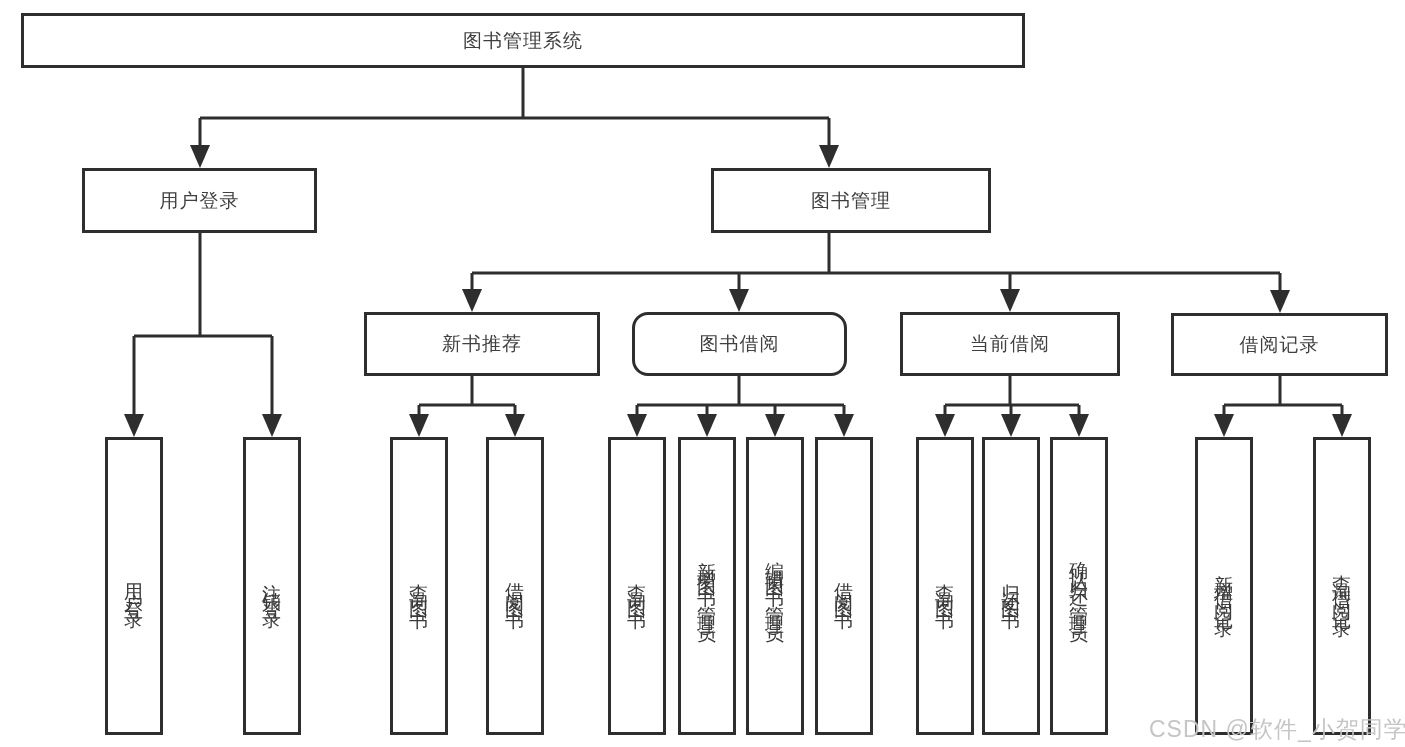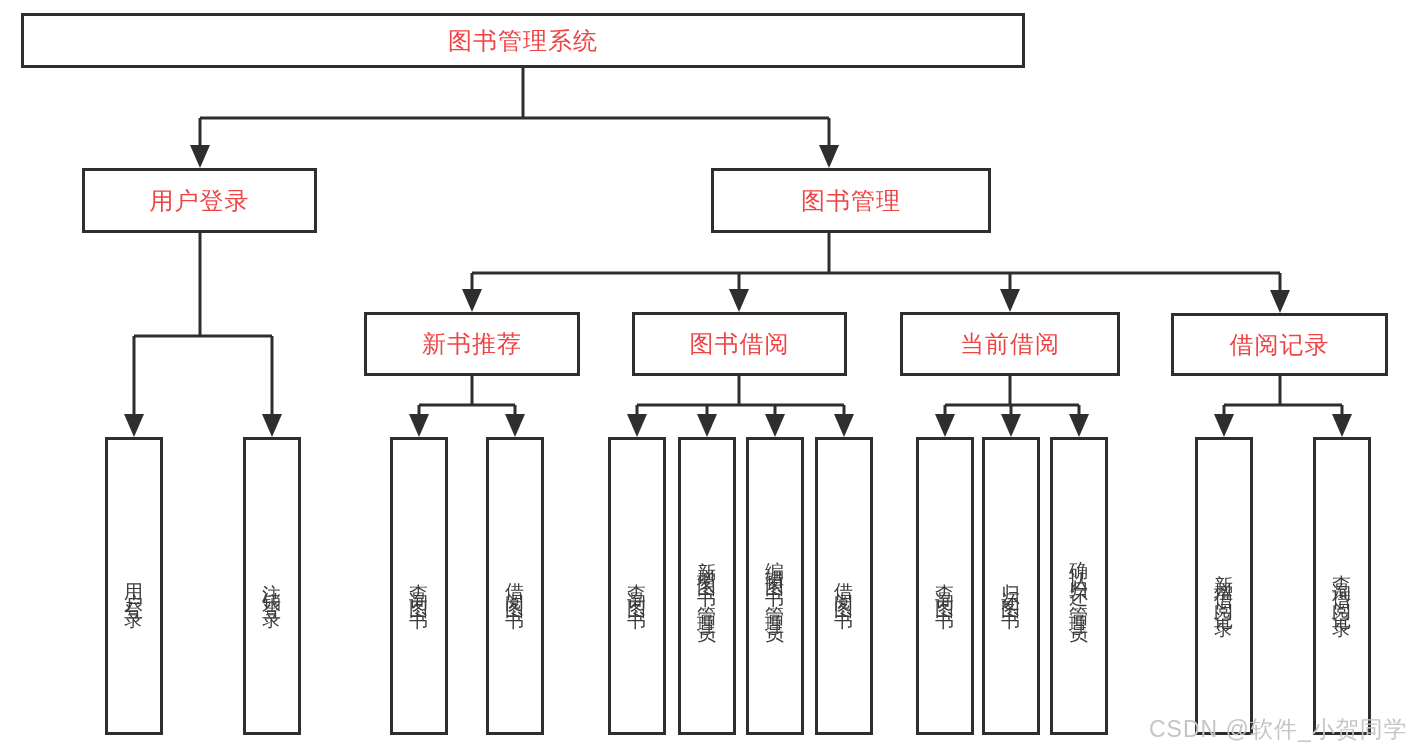--- a/index.html
+++ b/index.html
@@ -24,22 +24,22 @@
     position: absolute;
     box-sizing: border-box;
     background: #ffffff;
     border: 3px solid #2e2e2e;
     display: flex;
     align-items: center;
     justify-content: center;
     z-index: 2;
   }
   .h-node {
-    font-size: 24px;
-    color: #ef4444;
+    font-size: 19px;
+    color: #404040;
     letter-spacing: 1px;
     white-space: nowrap;
   }
   .v-node .vtext {
     writing-mode: vertical-rl;
     text-orientation: mixed;
     font-size: 19px;
     letter-spacing: 9px;
     color: #3a3a3a;
     line-height: 1;
@@ -95,24 +95,24 @@
     <span>图书管理系统</span>
   </div>
 
   <div class="node h-node" style="left:82px; top:168px; width:235px; height:65px;">
     <span>用户登录</span>
   </div>
   <div class="node h-node" style="left:711px; top:168px; width:280px; height:65px;">
     <span>图书管理</span>
   </div>
 
-  <div class="node h-node" style="left:364px; top:312px; width:216px; height:64px;">
+  <div class="node h-node" style="left:364px; top:312px; width:236px; height:64px;">
     <span>新书推荐</span>
   </div>
-  <div class="node h-node" style="left:632px; top:312px; width:215px; height:64px;">
+  <div class="node h-node" style="left:632px; top:312px; width:215px; height:64px;border-radius:16px;">
     <span>图书借阅</span>
   </div>
   <div class="node h-node" style="left:900px; top:312px; width:220px; height:64px;">
     <span>当前借阅</span>
   </div>
   <div class="node h-node" style="left:1171px; top:313px; width:217px; height:63px;">
     <span>借阅记录</span>
   </div>
 
   <div class="node v-node" style="left:105px; top:437px; width:58px; height:298px;">

